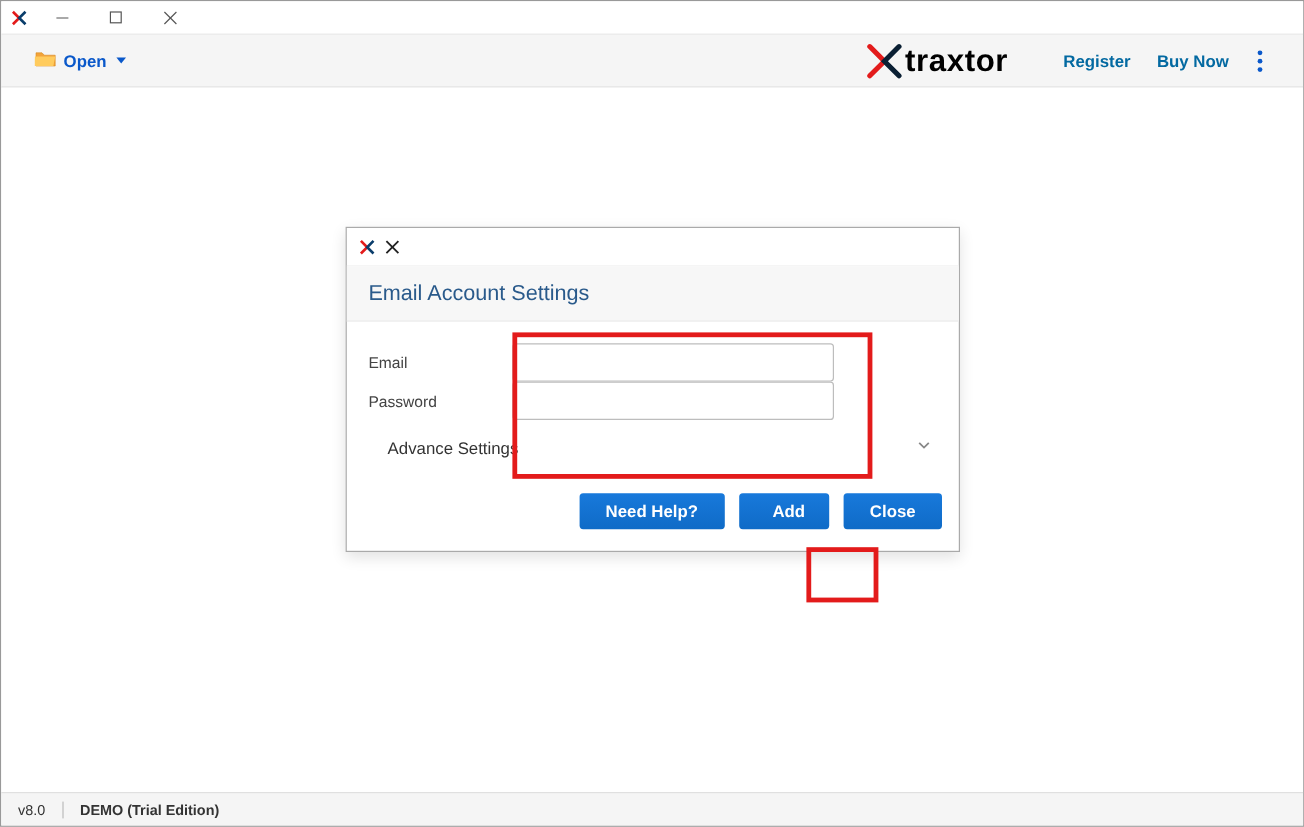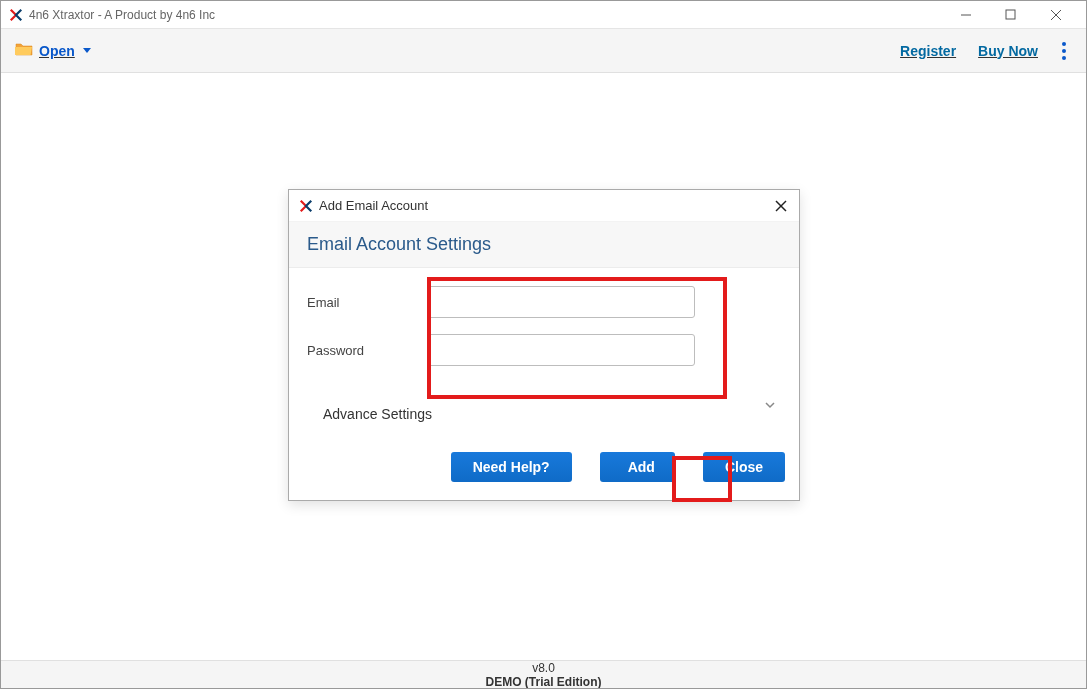--- a/index.html
+++ b/index.html
@@ -33,23 +33,22 @@
       color: #555; font-size: 14px;
       cursor: default;
     }
 
     
     .toolbar {
       height: 44px;
       background: #f5f5f5;
       display: flex;
       align-items: center;
-      padding: 0 14px;
+      padding: 0 28px;
       border-bottom: 1px solid #e0e0e0;
-      text-decoration: underline;
     }
     .open-btn {
       display: flex; align-items: center; gap: 6px;
       color: #0a58ca; font-weight: 600; font-size: 14px;
       cursor: pointer;
     }
     .folder-icon { width: 18px; height: 14px; }
     .chevron-small { width: 0; height: 0; border-left: 4px solid transparent; border-right: 4px solid transparent; border-top: 5px solid #0a58ca; margin-left: 2px; }
     .toolbar-spacer { flex: 1; }
 
@@ -101,21 +100,20 @@
     }
     .dialog-header h2 {
       font-size: 18px; font-weight: 400;
       color: #2a5a8b;
     }
 
     .dialog-body { padding: 18px 18px 10px 18px; }
 
     .field-row {
       display: flex; align-items: center;
-      margin-bottom: 16px;
     }
     .field-label {
       width: 120px; font-size: 13px; color: #444;
     }
     .field-input {
       flex: 0 0 268px;
       height: 32px;
       border: 1px solid #bdbdbd;
       border-radius: 3px;
       padding: 0 8px;
@@ -131,25 +129,25 @@
     .hl-add { left: 365px; top: 170px; width: 60px; height: 46px; }
 
     .form-wrap { position: relative; }
 
     .advance-row {
       display: flex; align-items: center; justify-content: space-between;
       padding: 8px 4px 10px 16px;
       cursor: pointer;
       margin-top: 6px;
     }
-    .advance-row .label { font-size: 14px; color: #333; margin-top: 16px; }
+    .advance-row .label { font-size: 14px; color: #333; }
     .chev-down { color: #888; font-size: 14px; }
 
     .dialog-footer {
-      display: flex; justify-content: flex-end; gap: 28px;
+      display: flex; justify-content: flex-end; gap: 12px;
       padding: 10px 14px 18px 14px;
     }
     .btn {
       background: #0a6ed1;
       background: linear-gradient(#1879db, #0f6bc7);
       color: #fff;
       border: none;
       border-radius: 3px;
       font-size: 14px;
       font-weight: 600;
@@ -164,37 +162,35 @@
     .statusbar {
       position: absolute;
       left: 0; right: 0; bottom: 0;
       height: 28px;
       background: #f5f5f5;
       border-top: 1px solid #e0e0e0;
       display: flex; align-items: center;
       padding: 0 14px;
       font-size: 12px;
       color: #333;
-      flex-direction: column;
     }
     .statusbar .sep { width: 1px; height: 14px; background: #bbb; margin: 0 14px; }
     .statusbar .version { font-weight: 400; color: #333; }
     .statusbar .edition { font-weight: 600; color: #333; }
   </style>
 </head>
 <body>
 
 <div class="titlebar">
   <span class="app-icon">
     <svg viewBox="0 0 16 16">
         <path d="M2 2 L8 8 L2 14" stroke="#e31b1b" stroke-width="2.5" fill="none"></path>
         <path d="M14 2 L8 8 L14 14" stroke="#0a3d6b" stroke-width="2.5" fill="none"></path>
       </svg>
   </span>
-  <span class="title-text">4n6 Xtraxtor - A Product by 4n6 Inc</span>
   <div class="win-controls">
     <div class="win-btn">
       <svg width="12" height="12" viewBox="0 0 12 12">
           <line x1="1" y1="6" x2="11" y2="6" stroke="#555" stroke-width="1"></line>
         </svg>
     </div>
     <div class="win-btn">
       <svg width="11" height="11" viewBox="0 0 11 11">
           <rect x="1" y="1" width="9" height="9" stroke="#555" stroke-width="1" fill="none"></rect>
         </svg>
@@ -215,20 +211,27 @@
           <path d="M1 2 h5 l2 2 h9 v9 h-16 z" fill="#f2a33a" stroke="#d88a1e" stroke-width="0.5"></path>
           <path d="M0 5 h17 l-1.5 8 h-17 z" fill="#ffcb5d"></path>
         </svg>
     </span>
     <span>Open</span>
     <span class="chevron-small"></span>
   </div>
 
   <div class="toolbar-spacer"></div>
 
+  <div class="brand">
+    <svg viewBox="0 0 32 32">
+        <path d="M3 3 L16 16 L3 29" stroke="#e31b1b" stroke-width="4.5" fill="none" stroke-linecap="round"></path>
+        <path d="M29 3 L16 16 L29 29" stroke="#0a1f33" stroke-width="4.5" fill="none" stroke-linecap="round"></path>
+      </svg>
+    <span>traxtor</span>
+  </div>
 
   <span class="toolbar-link">Register</span>
   <span class="toolbar-link">Buy Now</span>
 
   <div class="kebab">
     <span></span>
       <span></span>
       <span></span>
   </div>
 </div>
@@ -237,21 +240,20 @@
 
   <div class="dialog">
 
     <div class="dialog-titlebar">
       <span class="app-icon">
         <svg viewBox="0 0 16 16">
             <path d="M2 2 L8 8 L2 14" stroke="#e31b1b" stroke-width="2.5" fill="none"></path>
             <path d="M14 2 L8 8 L14 14" stroke="#0a3d6b" stroke-width="2.5" fill="none"></path>
           </svg>
       </span>
-      <span class="dlg-title">Add Email Account</span>
       <span class="dialog-close">
         <svg width="12" height="12" viewBox="0 0 12 12">
             <line x1="1" y1="1" x2="11" y2="11" stroke="#222" stroke-width="1.5"></line>
             <line x1="11" y1="1" x2="1" y2="11" stroke="#222" stroke-width="1.5"></line>
           </svg>
       </span>
     </div>
 
     <div class="dialog-header">
       <h2>Email Account Settings</h2>

